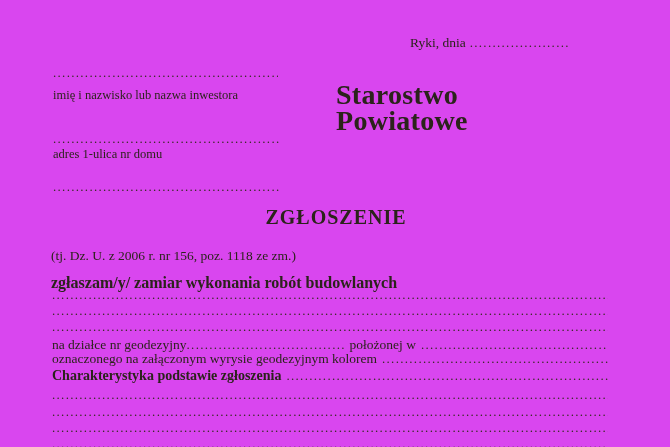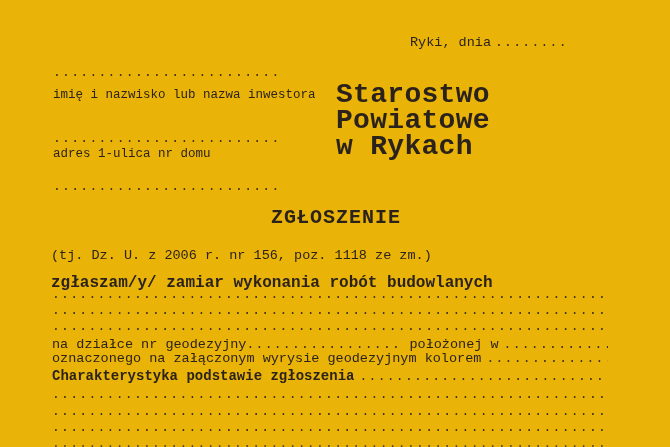--- a/index.html
+++ b/index.html
@@ -1,22 +1,22 @@
 <!DOCTYPE html>
 <html lang="pl"><head>
 <meta charset="utf-8">
 <style>
   html, body { margin: 0; padding: 0; }
   .page {
     position: relative;
     width: 670px;
     height: 447px;
-    background: #eab308;
+    background: #d946ef;
     color: #2b231b;
-    font-family: Liberation Mono, monospace;
+    font-family: Liberation Serif, serif;
     overflow: hidden;
   }
   .abs { position: absolute; }
   .row {
     display: flex;
     align-items: baseline;
     white-space: nowrap;
     overflow: hidden;
   }
   .row > .lbl { flex: 0 0 auto; }
@@ -69,21 +69,20 @@
   <div class="abs row date-row" style="top:35px; left:410px; width:158px;">
     <span class="lbl">Ryki, dnia</span>
     <span class="leader flex" style="margin-left:4px;">.......................................................................................................................................................................................................................</span>
   </div>
 
   <div class="abs dotline" style="top:65px; left:53px; width:225px;">.......................................................................................................................................................................................................................</div>
   <div class="abs small-label" style="top:88px; left:53px;">imię i nazwisko lub nazwa inwestora</div>
 
   <div class="abs recipient" style="top:82px; left:336px; width:240px;">
     <div>Starostwo Powiatowe</div>
-    <div>w Rykach</div>
   </div>
 
   <div class="abs dotline" style="top:131px; left:53px; width:228px;">.......................................................................................................................................................................................................................</div>
   <div class="abs small-label" style="top:147px; left:53px;">adres 1-ulica nr domu</div>
 
   <div class="abs dotline" style="top:179px; left:53px; width:228px;">.......................................................................................................................................................................................................................</div>
 
   <div class="abs title" style="top:206px; left:52px; width:568px;">ZGŁOSZENIE</div>
 
   <div class="abs body-text" style="top:248px; left:51px;">(tj. Dz. U. z 2006 r. nr 156, poz. 1118 ze zm.)</div>

